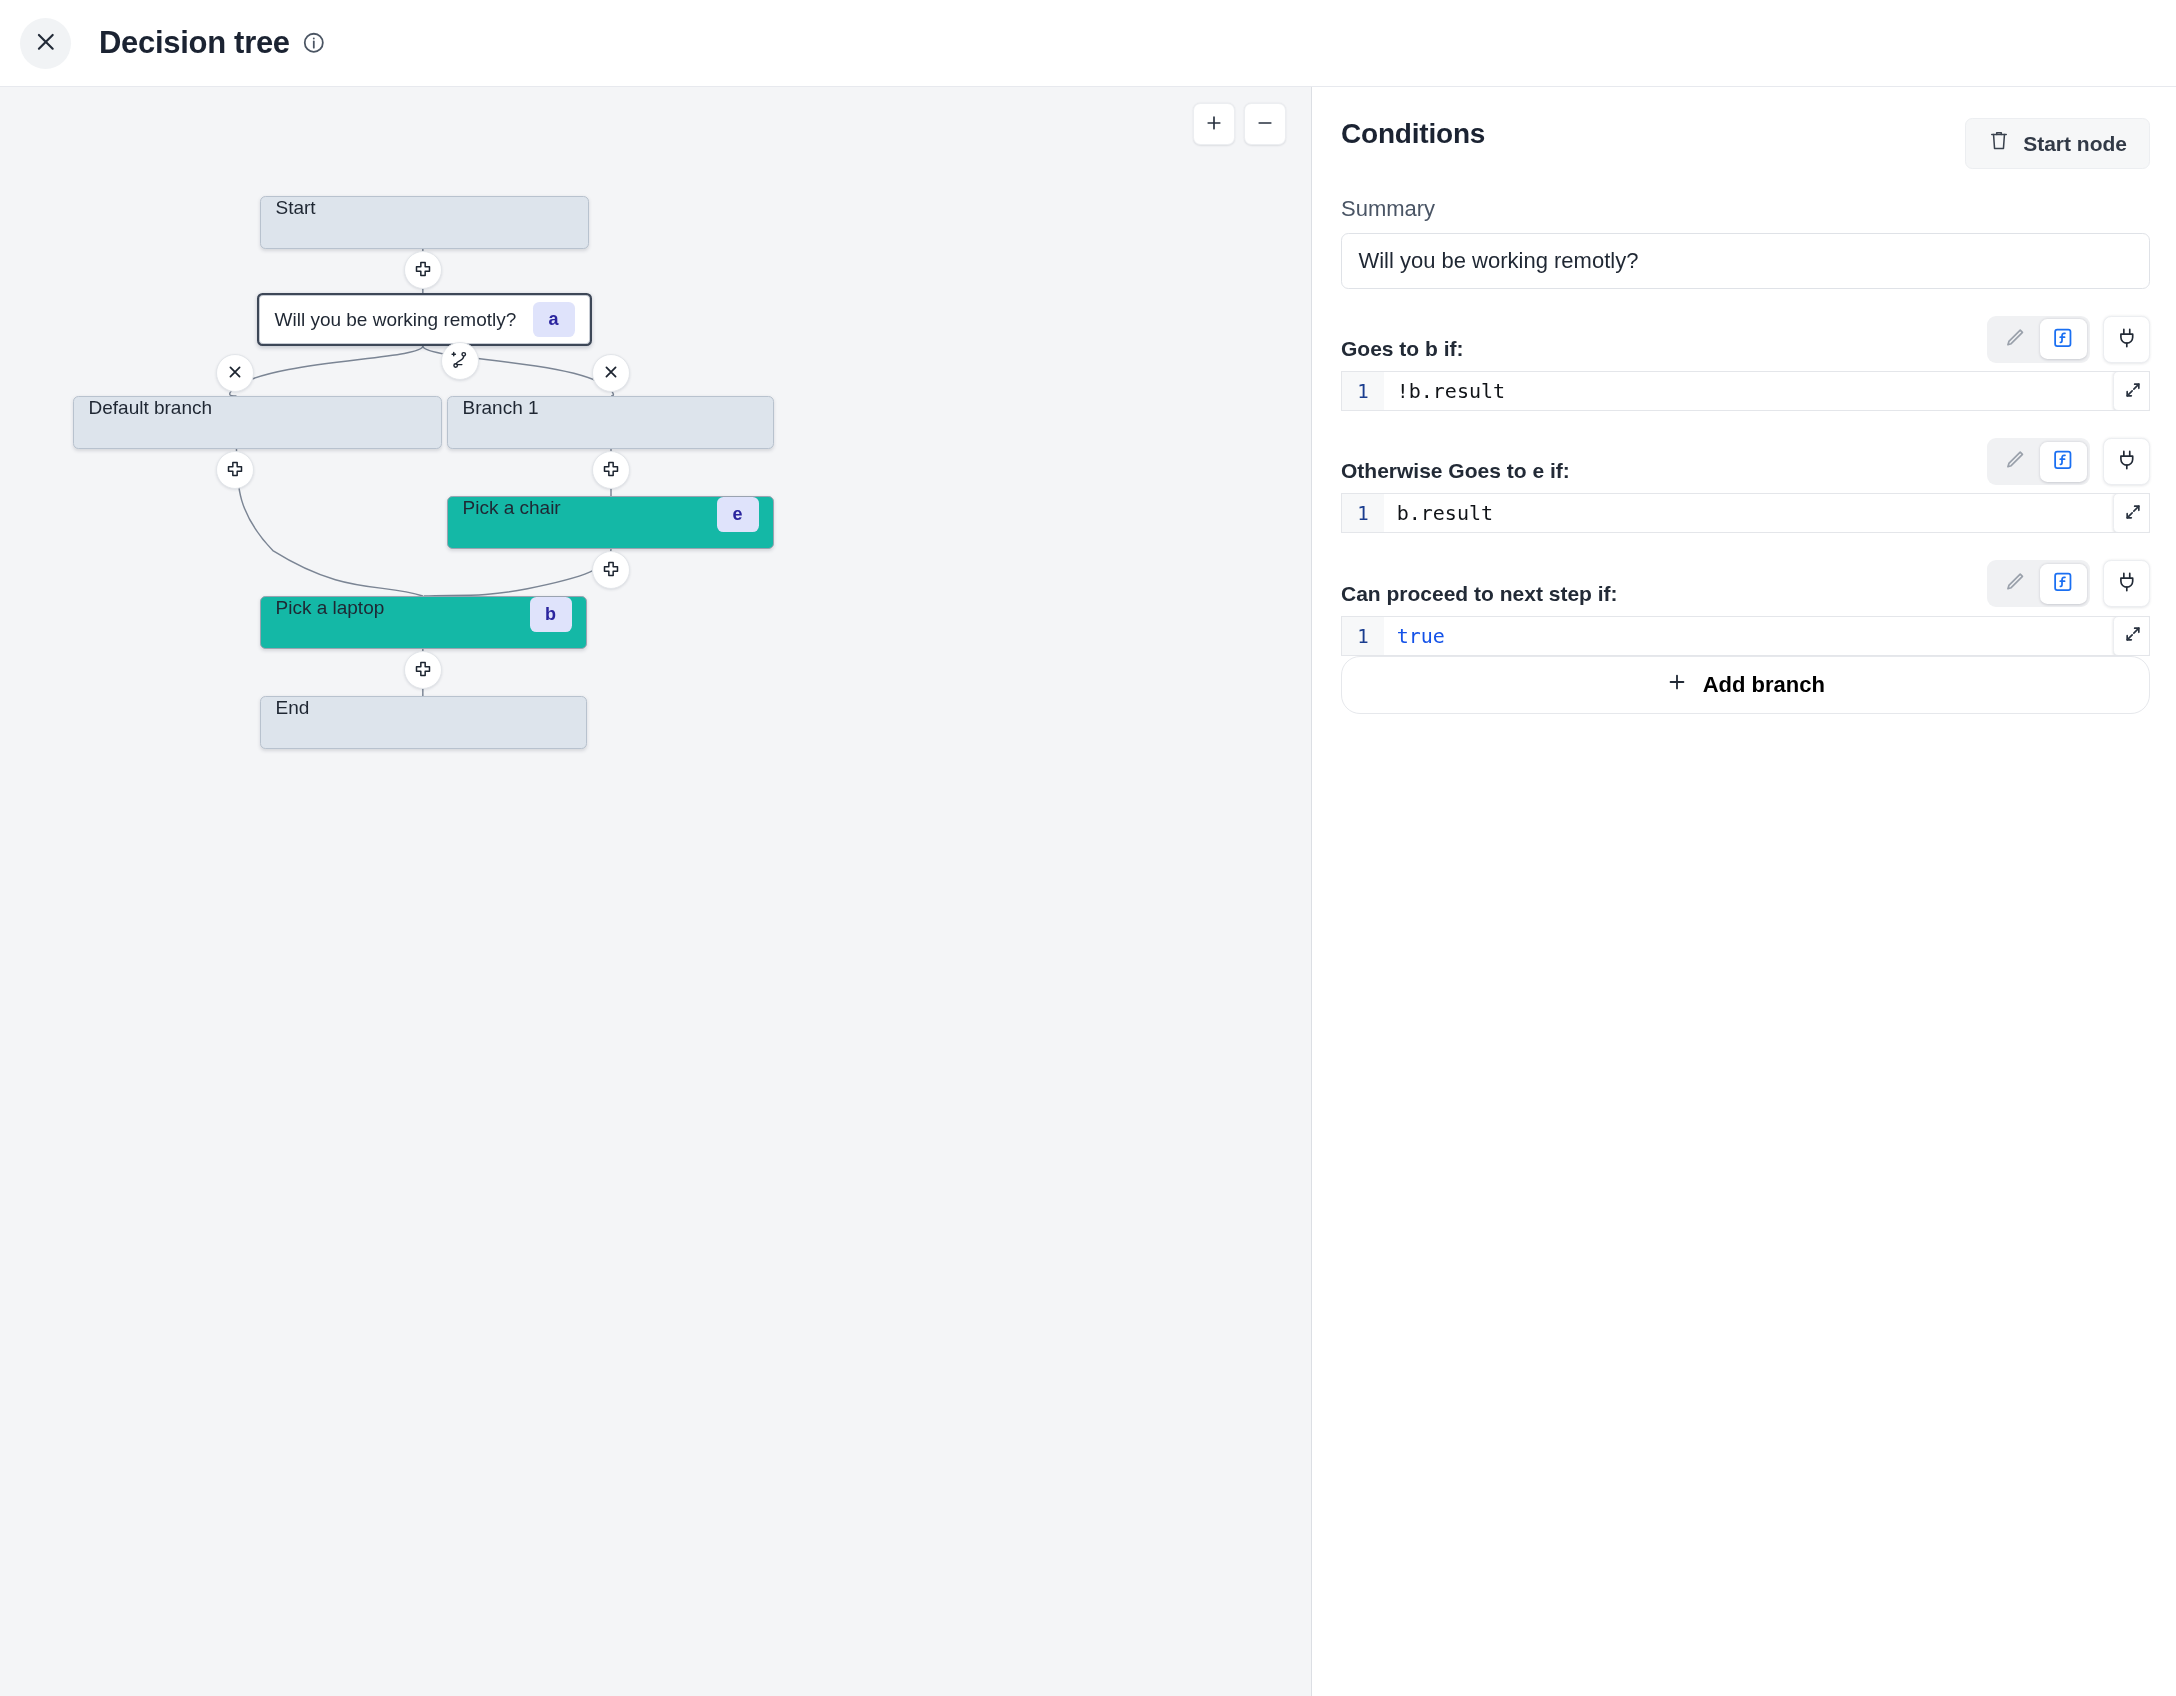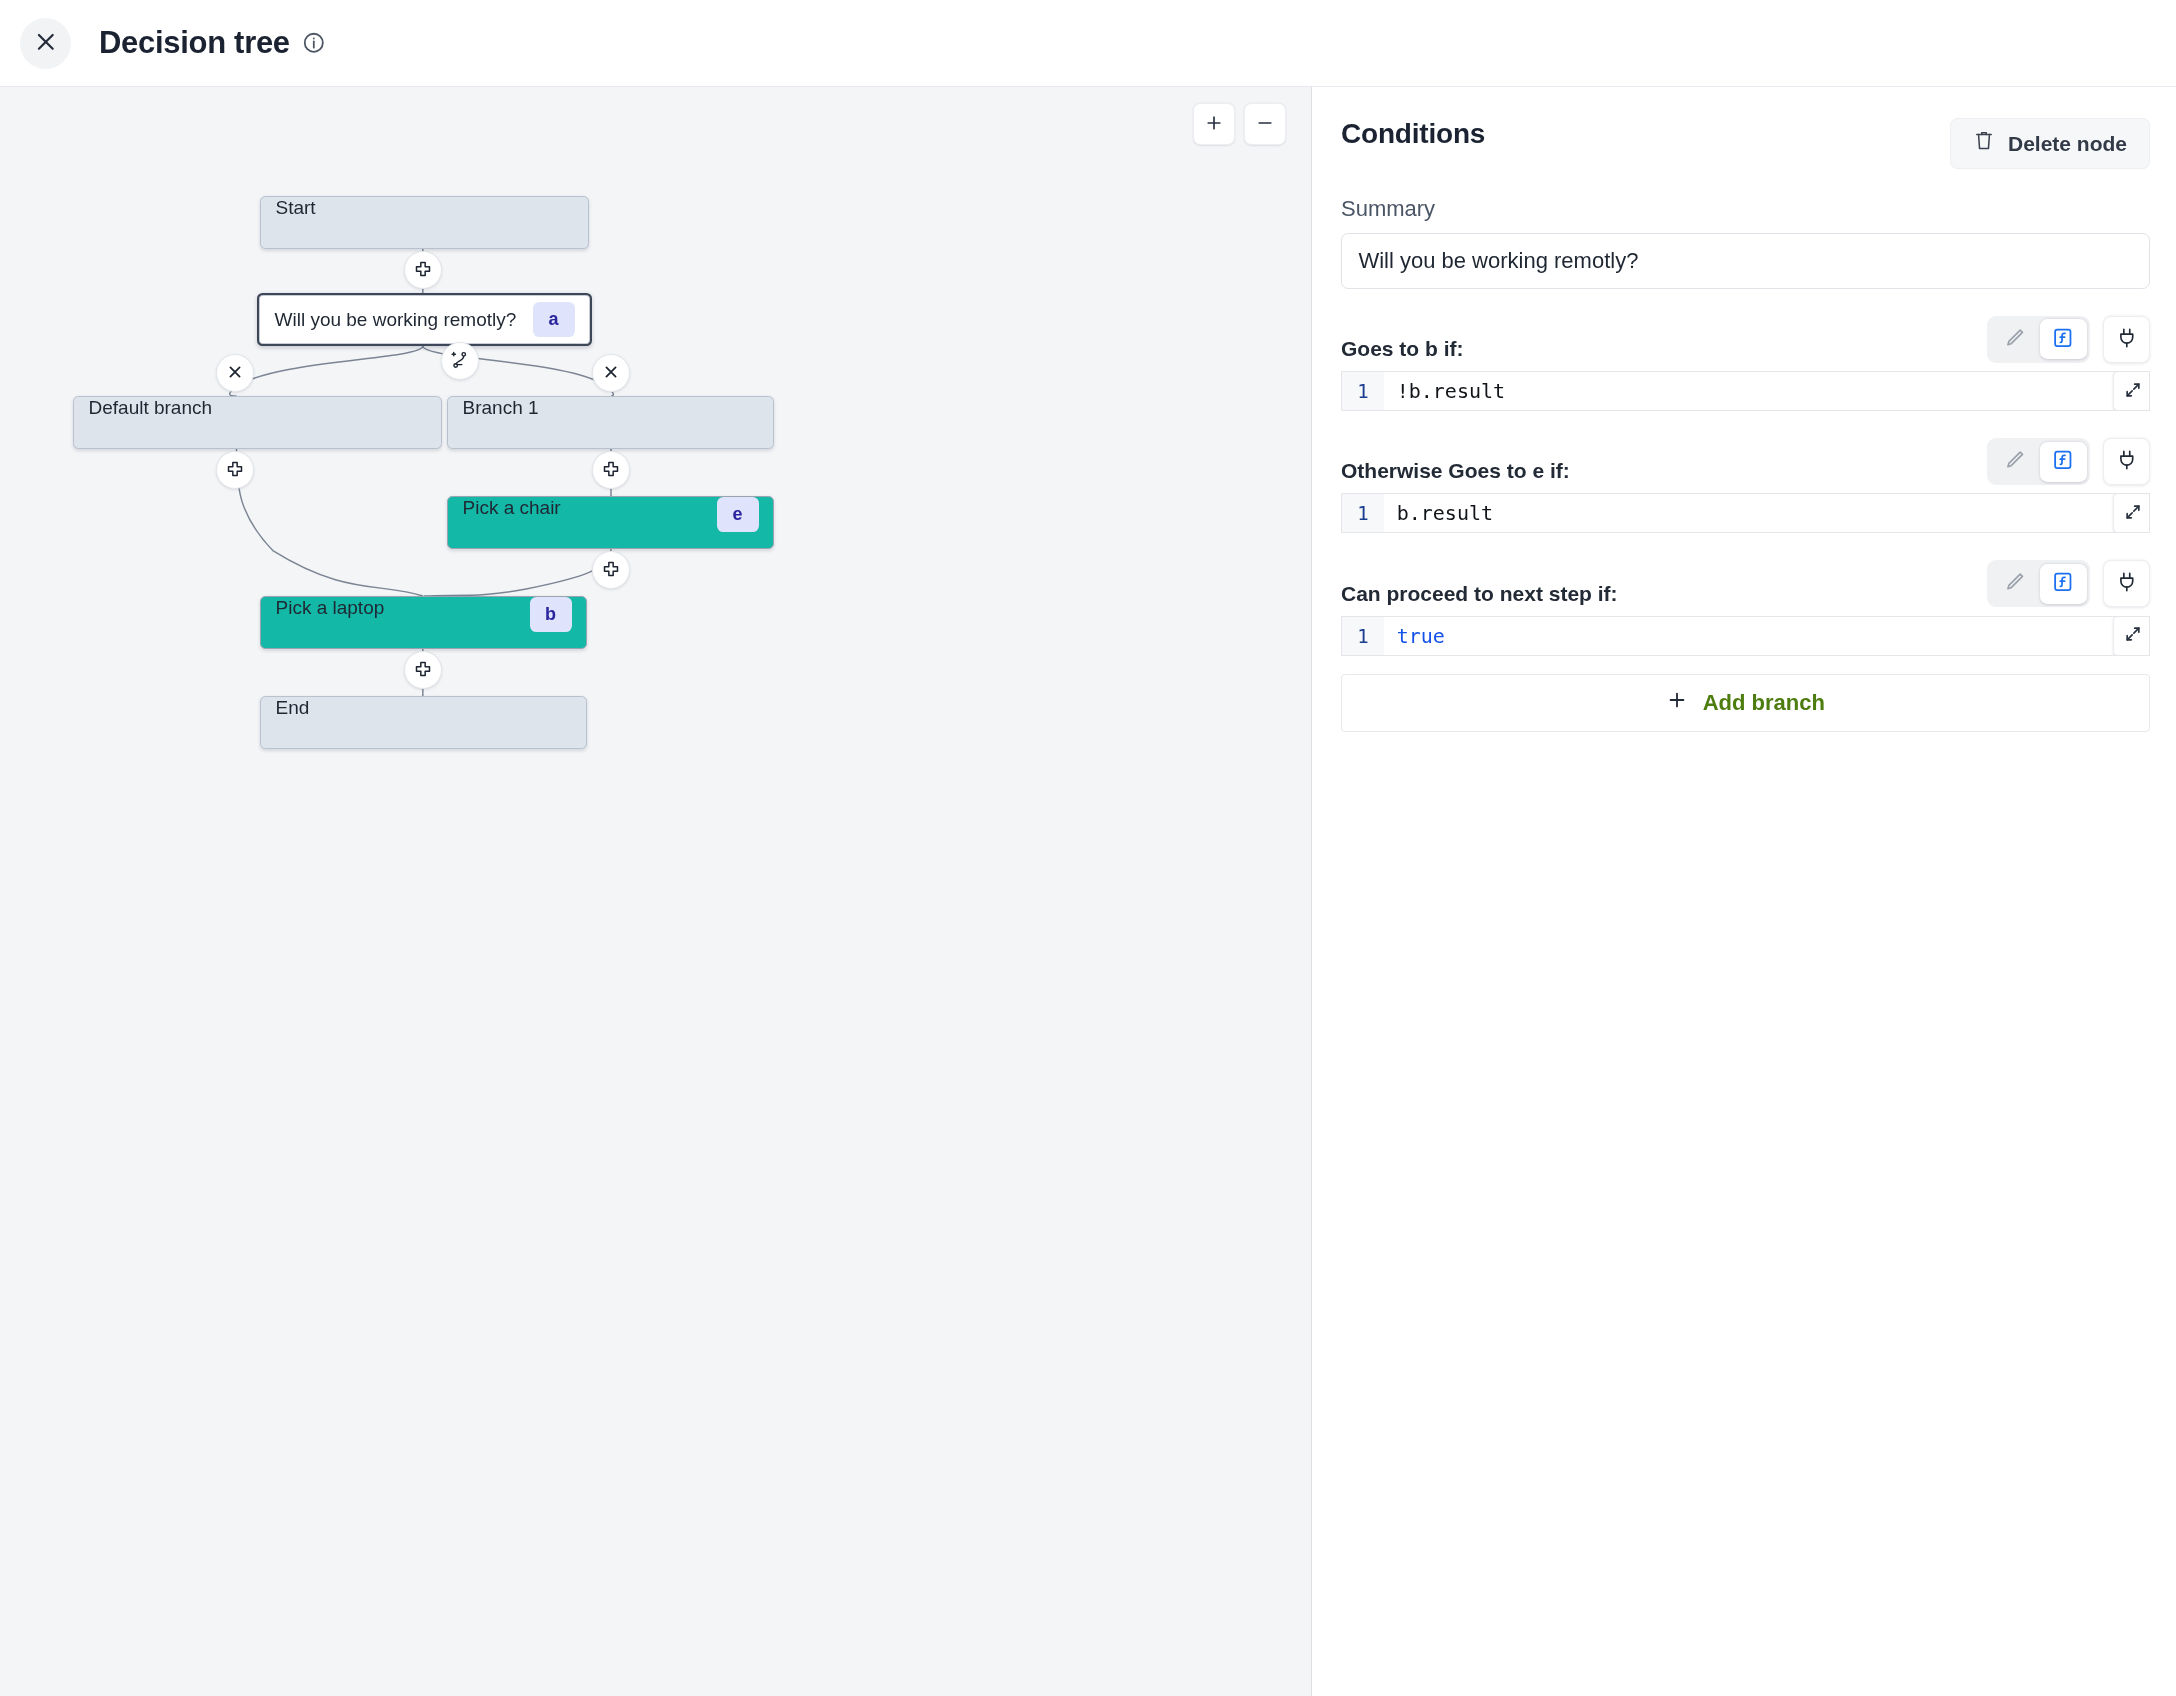--- a/index.html
+++ b/index.html
@@ -192,27 +192,26 @@
     position: absolute; right: -3.6px; top: 50%; transform: translateY(-50%);
     width: 40px; height: 40px;
     background: #ffffff; border: 0.9px solid #eceef1; border-radius: 5.5px;
     box-shadow: 0 0.9px 2.7px rgba(20,30,50,.14);
     display: flex; align-items: center; justify-content: center;
     cursor: pointer;
   }
   .expand-btn svg { width: 20px; height: 20px; }
 
   #add-branch-btn {
-    margin-top: 18px;
     width: 100%; height: 58px;
     background: #ffffff;
-    border: 0.9px solid #e6e8ec; border-radius: 4px;
+    border: 0.9px solid #e6e8ec; border-radius: 19px;
     display: flex; align-items: center; justify-content: center; gap: 14.5px;
     cursor: pointer;
-    font-size: 22px; font-weight: 700; color: #4d7c0f;
+    font-size: 22px; font-weight: 700; color: #000000;
     font-family: "Liberation Sans", sans-serif;
   }
   #add-branch-btn svg { width: 22px; height: 22px; }
 </style>
 </head>
 <body>
 
 <div id="topbar">
   <button id="close-btn">
     <span>
@@ -346,21 +345,21 @@
   <div id="panel-head">
     <div id="panel-title">Conditions</div>
     <button id="delete-node-btn">
       <span>
         <svg viewBox="0 0 24 26" fill="none" stroke="#3b434f" stroke-width="1.7" stroke-linecap="round" stroke-linejoin="round">
           <path d="M4 6 H20"></path>
           <path d="M9.5 6 V4.2 H14.5 V6"></path>
           <path d="M6 6 L7.1 21.5 H16.9 L18 6"></path>
         </svg>
       </span>
-      <span>Delete node</span>
+      <span>Start node</span>
     </button>
   </div>
 
   <div class="field-label">Summary</div>
   <input id="summary-input" type="text" value="Will you be working remotly?" style="">
 
   
   <div class="cond-block">
     <div class="cond-row">
       <div class="cond-title">Goes to b if:</div>

